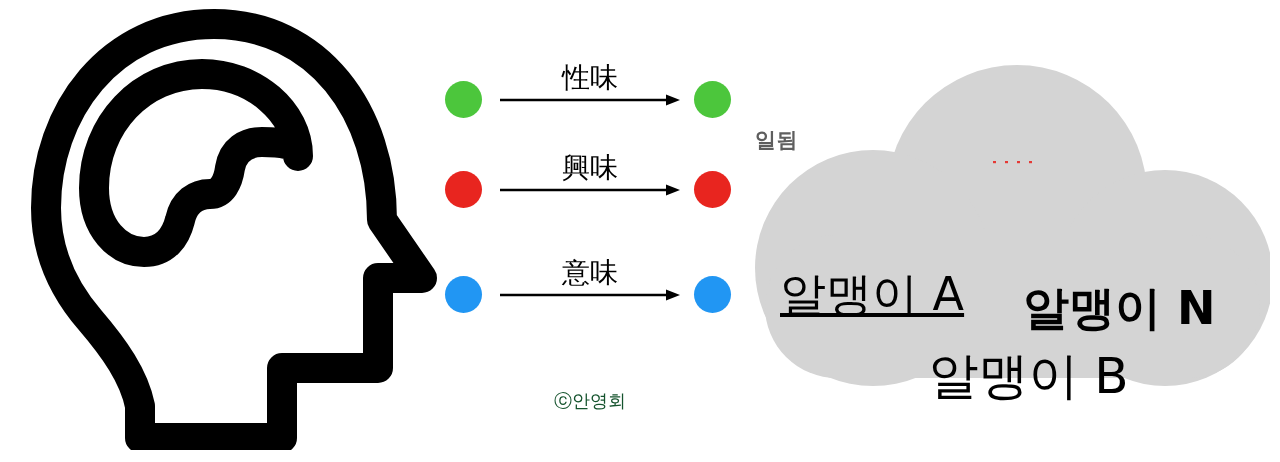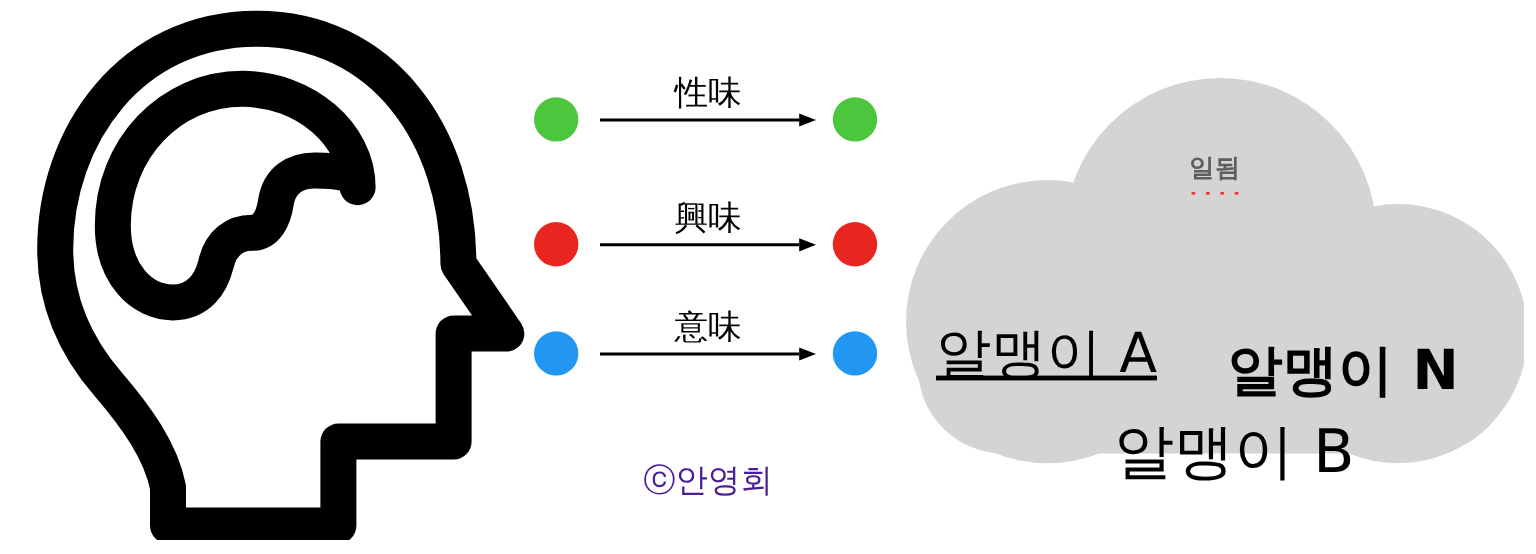--- a/index.html
+++ b/index.html
@@ -35,21 +35,21 @@
     width: 320px;
     height: 310px;
   }
   .map-row {
     position: absolute;
     left: 0;
     width: 320px;
     height: 96px;
   }
   .map-row.r0 { top: 36px; }
-  .map-row.r1 { top: 140px; }
+  .map-row.r1 { top: 126px; }
   .map-row.r2 { top: 231px; text-decoration: underline; }
 
   .dot {
     position: absolute;
     width: 37px;
     height: 37px;
     border-radius: 50%;
     top: 25px;
   }
   .dot.left  { left: 15px; }
@@ -77,23 +77,23 @@
     height: 16px;
   }
 
   
   #copyright {
     position: absolute;
     left: 430px;
     top: 385px;
     width: 320px;
     text-align: center;
-    font-size: 27px;
+    font-size: 18px;
     line-height: 32px;
-    color: #4c1d95;
+    color: #14532d;
     font-family: "DejaVu Sans", "Liberation Sans", sans-serif;
     white-space: nowrap;
   }
 
   
   #cloud-group {
     position: absolute;
     left: 755px;
     top: 60px;
     width: 515px;
@@ -109,21 +109,20 @@
   .cloud-text {
     position: absolute;
     color: #000000;
     font-family: "DejaVu Sans", "Liberation Sans", sans-serif;
     white-space: nowrap;
   }
   #cloud-title {
     left: 0;
     top: 68px;
     width: 515px;
-    text-align: center;
     font-size: 21px;
     line-height: 24px;
     color: #5e5e5e;
     font-weight: bold;
     letter-spacing: 0.5px;
   }
   #spell-marks {
     position: absolute;
     left: 0;
     top: 92px;

